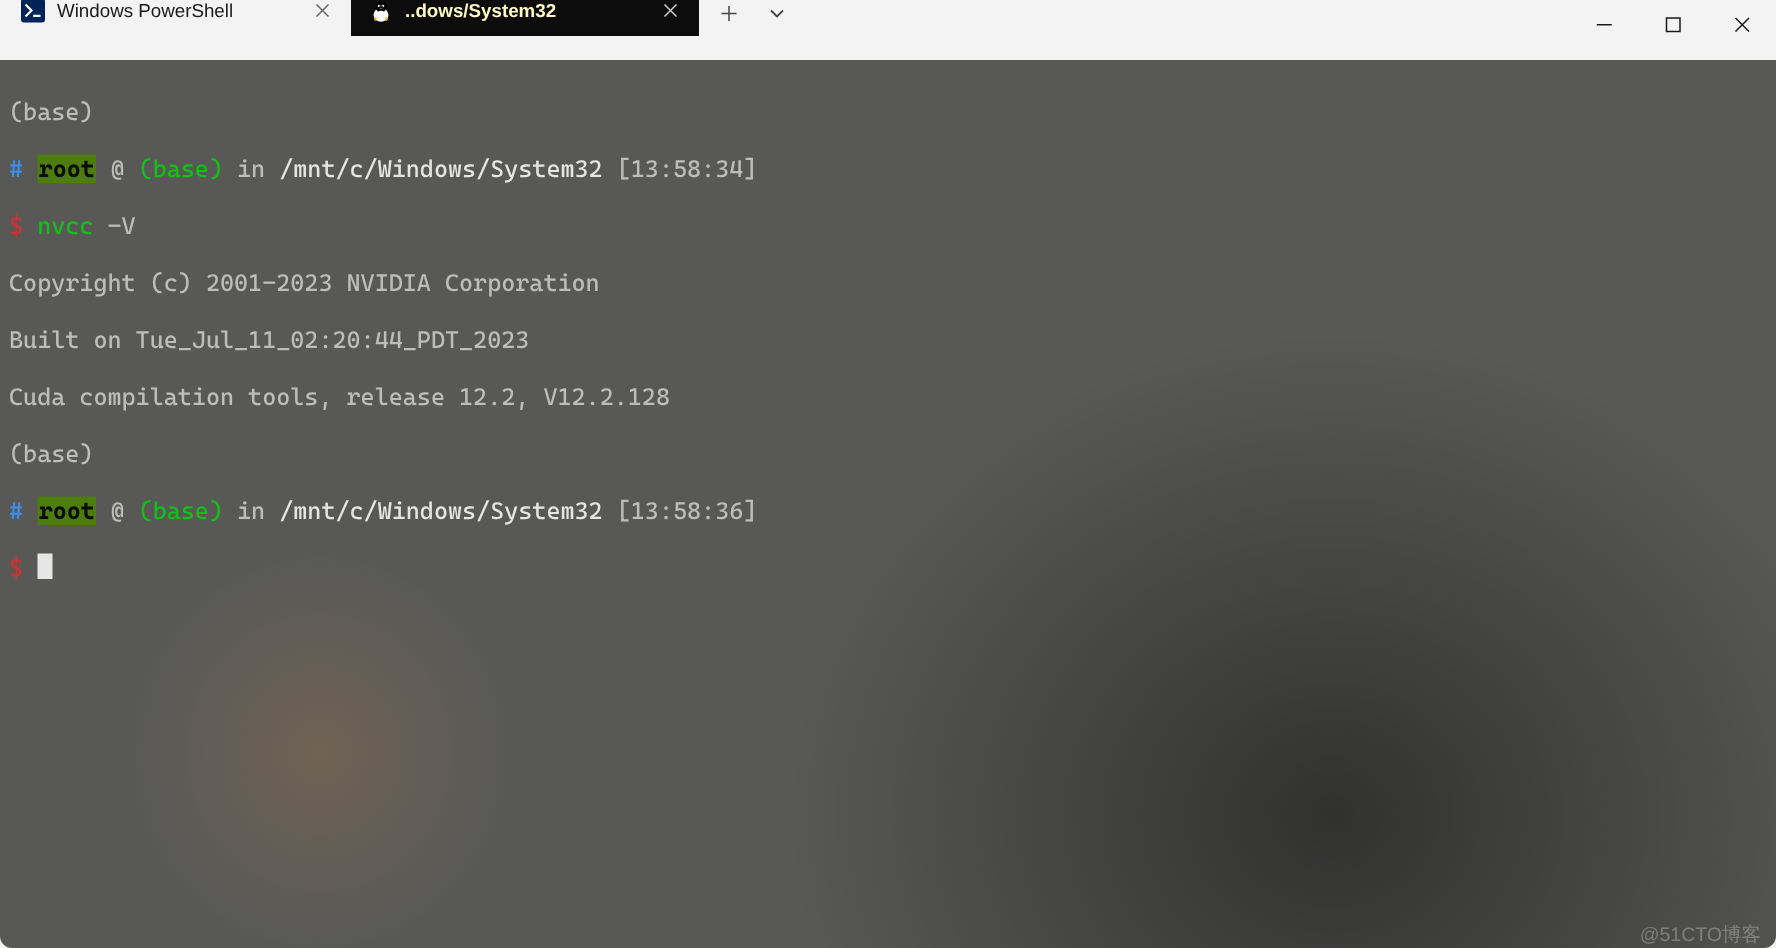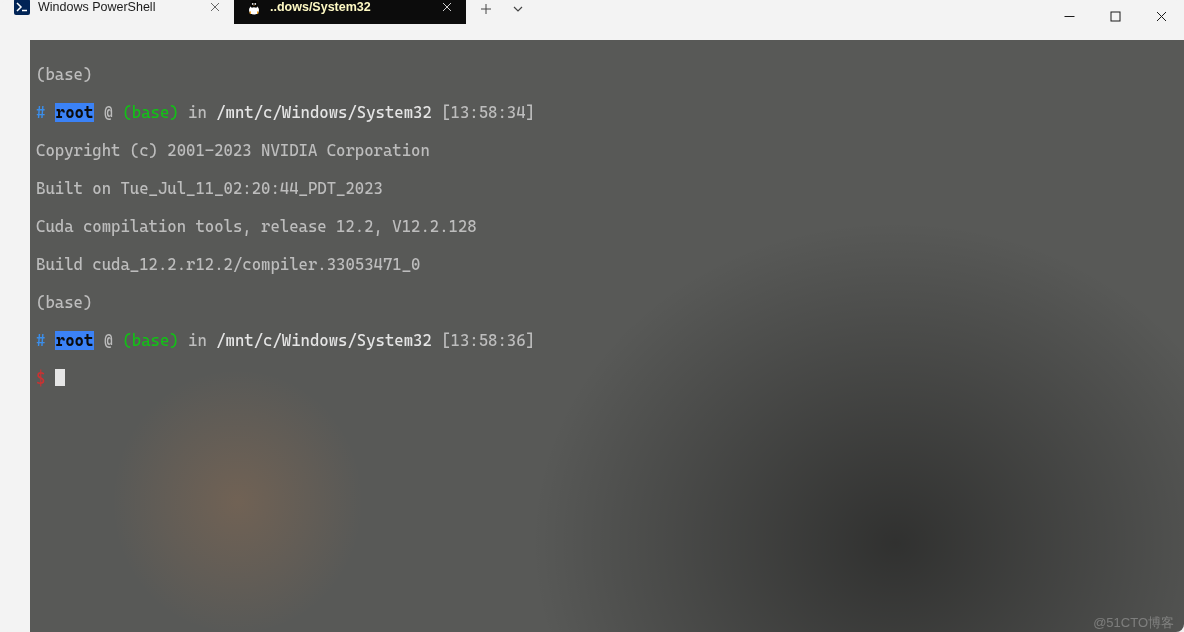--- a/index.html
+++ b/index.html
@@ -127,34 +127,33 @@
     flex: 1;
     background: #585957;
     position: relative;
     overflow: hidden;
     padding: 6px 8px 16px 6px;
     font-family: Consolas, "Cascadia Mono", monospace;
     font-size: 16px;
     line-height: 19px;
     color: #bdbdbd;
     white-space: pre;
-    margin-left: 30px;
   }
   .terminal::before {
     content: "";
     position: absolute;
     inset: 0;
     background: radial-gradient(ellipse 520px 460px at 75% 85%, rgba(0,0,0,0.45), rgba(0,0,0,0) 70%),
                 radial-gradient(ellipse 180px 190px at 18% 78%, rgba(255,150,70,0.15), rgba(0,0,0,0) 70%);
     pointer-events: none;
   }
   .line { position: relative; }
   .c-gray   { color: #bdbdbd; }
   .c-blue   { color: #3b8eea; }
-  .c-root   { color: #0c0c0c; background: #3b82f6; font-weight: bold; padding: 0 1px; }
+  .c-root   { color: #0c0c0c; background: #4d7c0f; font-weight: bold; padding: 0 1px; }
   .c-at     { color: #bdbdbd; }
   .c-green  { color: #13c017; }
   .c-yellow { color: #e5e5e5; }
   .c-red    { color: #cd3131; }
   .cursor {
     display: inline-block;
     width: 10px;
     height: 17px;
     background: #e6e6e6;
     vertical-align: -2px;
@@ -244,22 +243,22 @@
         <svg width="11" height="11" viewBox="0 0 11 11">
             <path d="M1 1l9 9M10 1l-9 9" stroke="currentColor" stroke-width="1"></path>
           </svg>
       </div>
     </div>
   </div>
 
   <div class="terminal">
 <div class="line c-gray">(base)</div>
 <div class="line"><span class="c-blue">#</span> <span class="c-root">root</span><span class="c-at"> @ </span><span class="c-green">(base)</span><span class="c-gray"> in </span><span class="c-yellow">/mnt/c/Windows/System32</span><span class="c-gray"> [13:58:34]</span></div>
+<div class="line"><span class="c-red">$ </span><span class="c-green">nvcc</span><span class="c-gray"> -V</span></div>
 <div class="line c-gray">Copyright (c) 2001-2023 NVIDIA Corporation</div>
 <div class="line c-gray">Built on Tue_Jul_11_02:20:44_PDT_2023</div>
 <div class="line c-gray">Cuda compilation tools, release 12.2, V12.2.128</div>
-<div class="line c-gray">Build cuda_12.2.r12.2/compiler.33053471_0</div>
 <div class="line c-gray">(base)</div>
 <div class="line"><span class="c-blue">#</span> <span class="c-root">root</span><span class="c-at"> @ </span><span class="c-green">(base)</span><span class="c-gray"> in </span><span class="c-yellow">/mnt/c/Windows/System32</span><span class="c-gray"> [13:58:36]</span></div>
 <div class="line"><span class="c-red">$ </span><span class="cursor"></span></div>
     <div class="watermark">@51CTO博客</div>
   </div>
 </div>
 
 </body></html>

